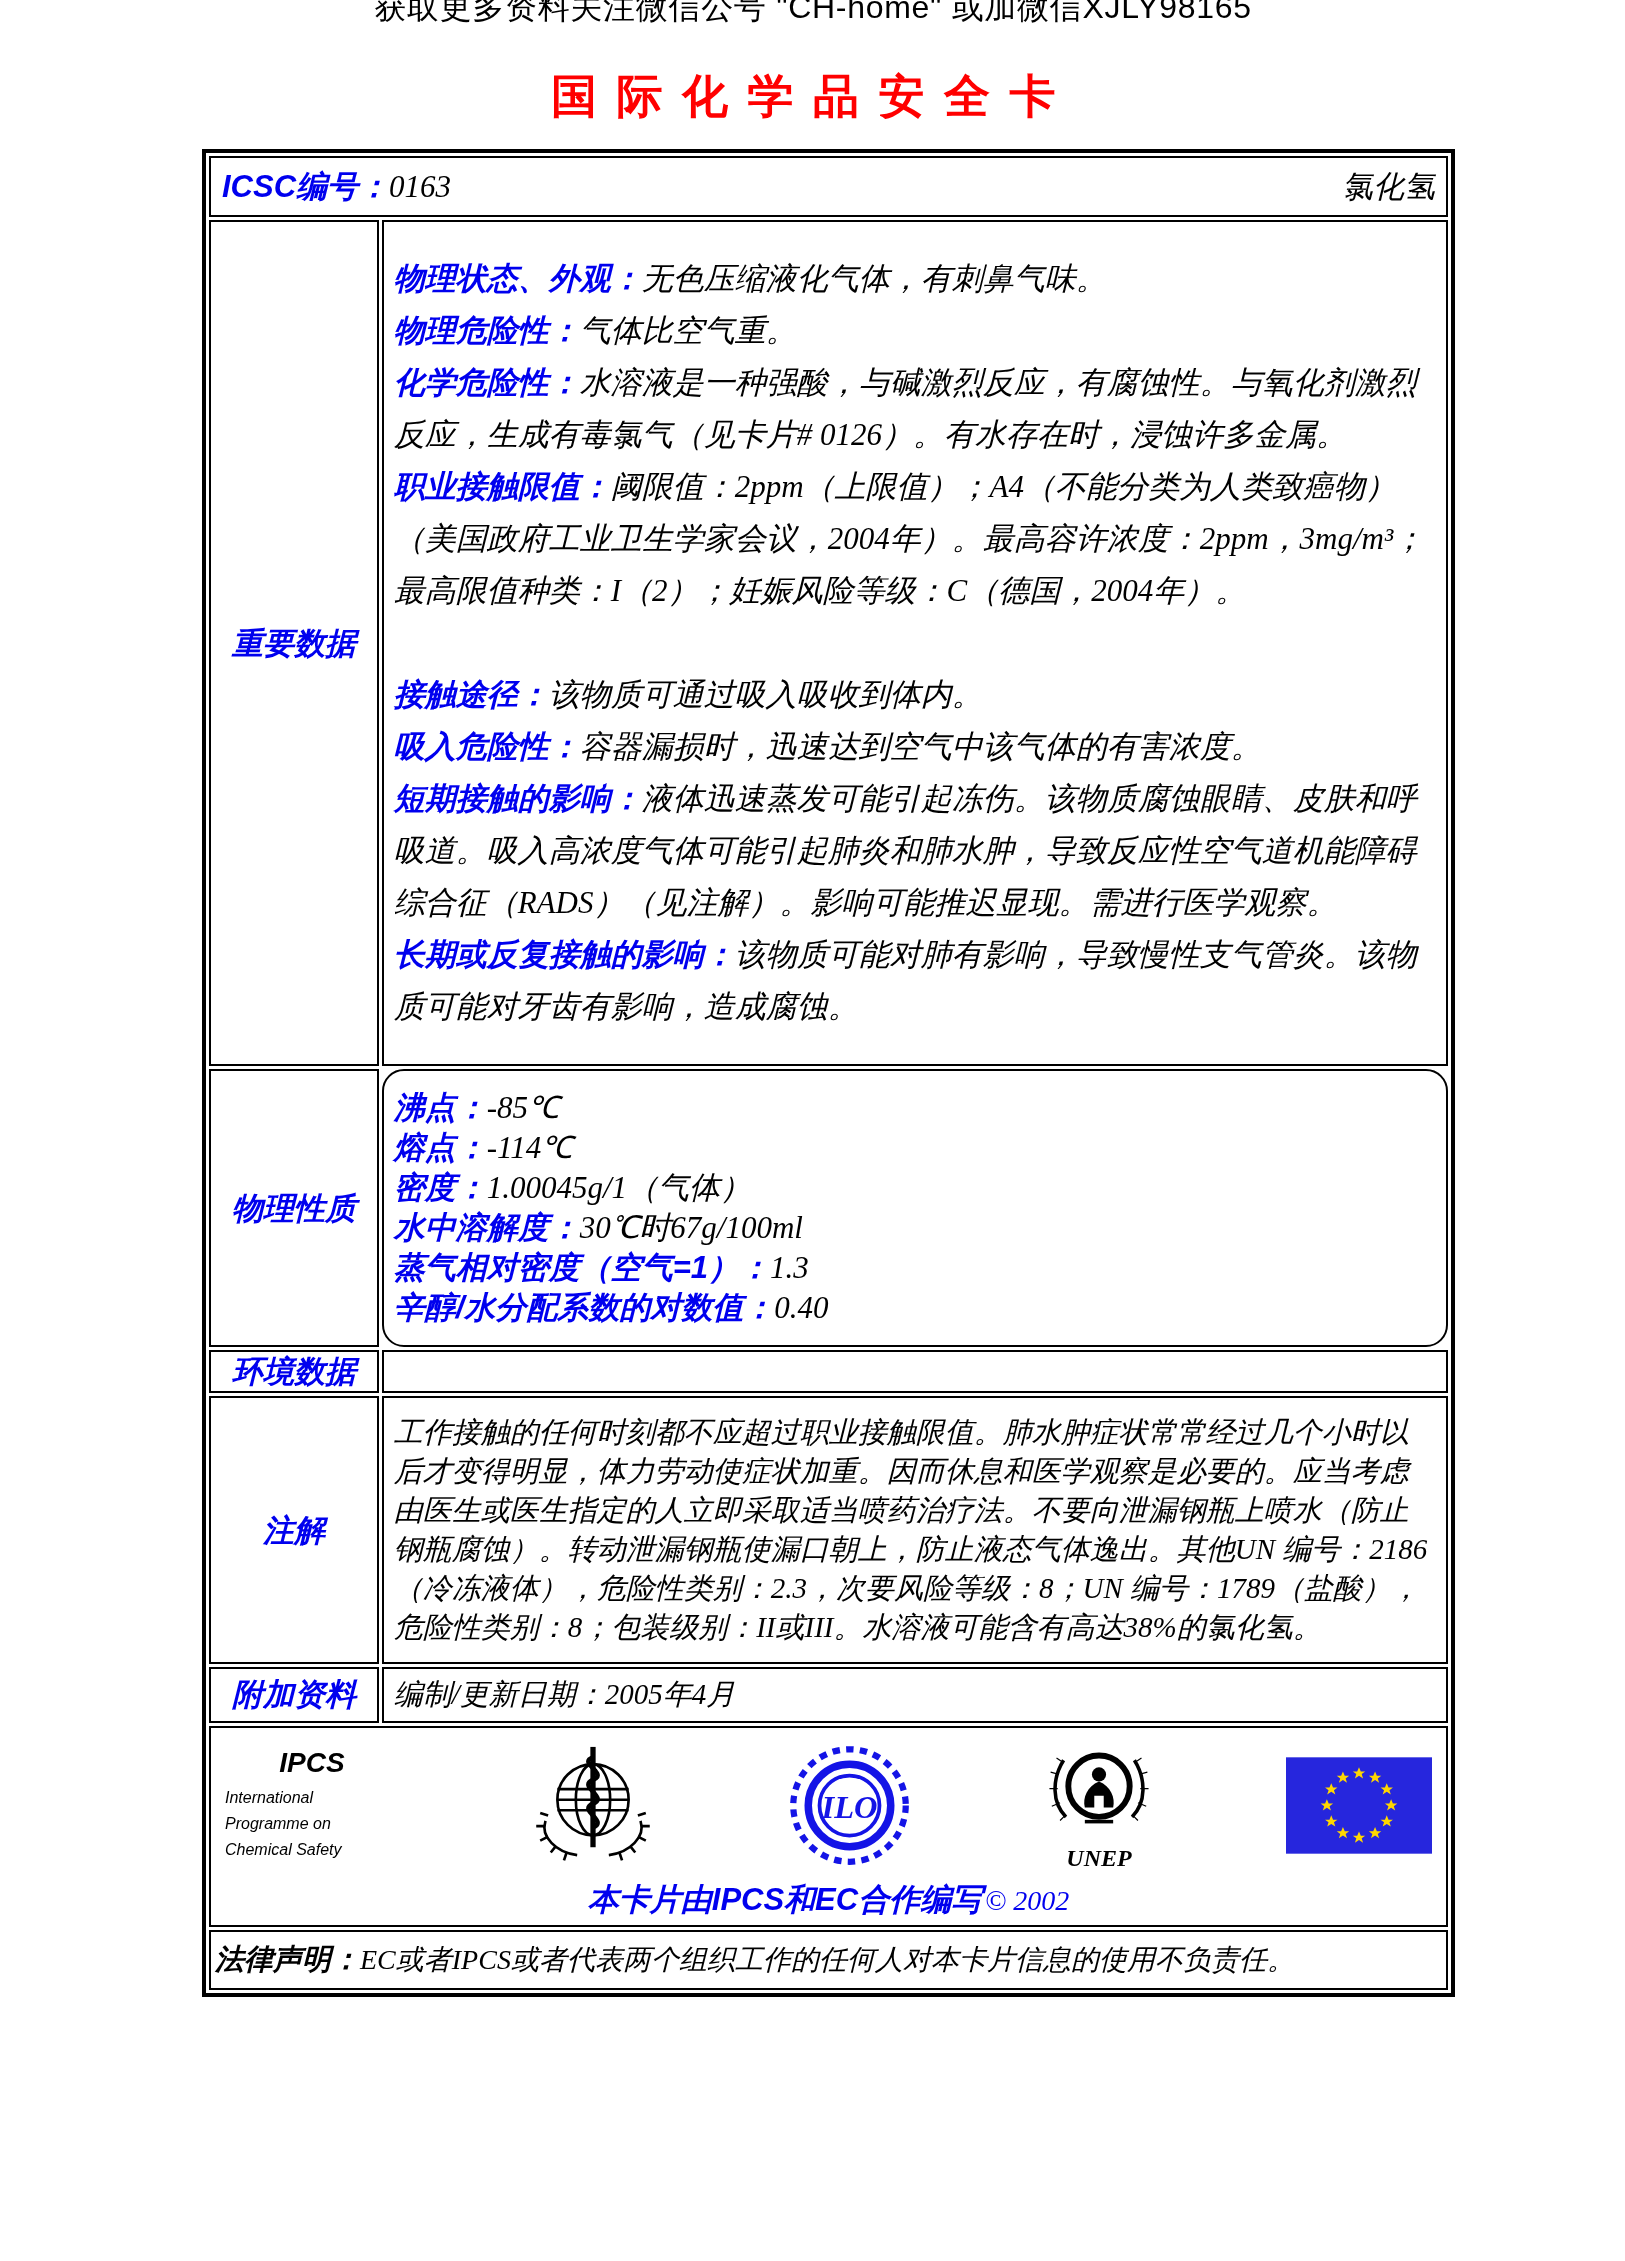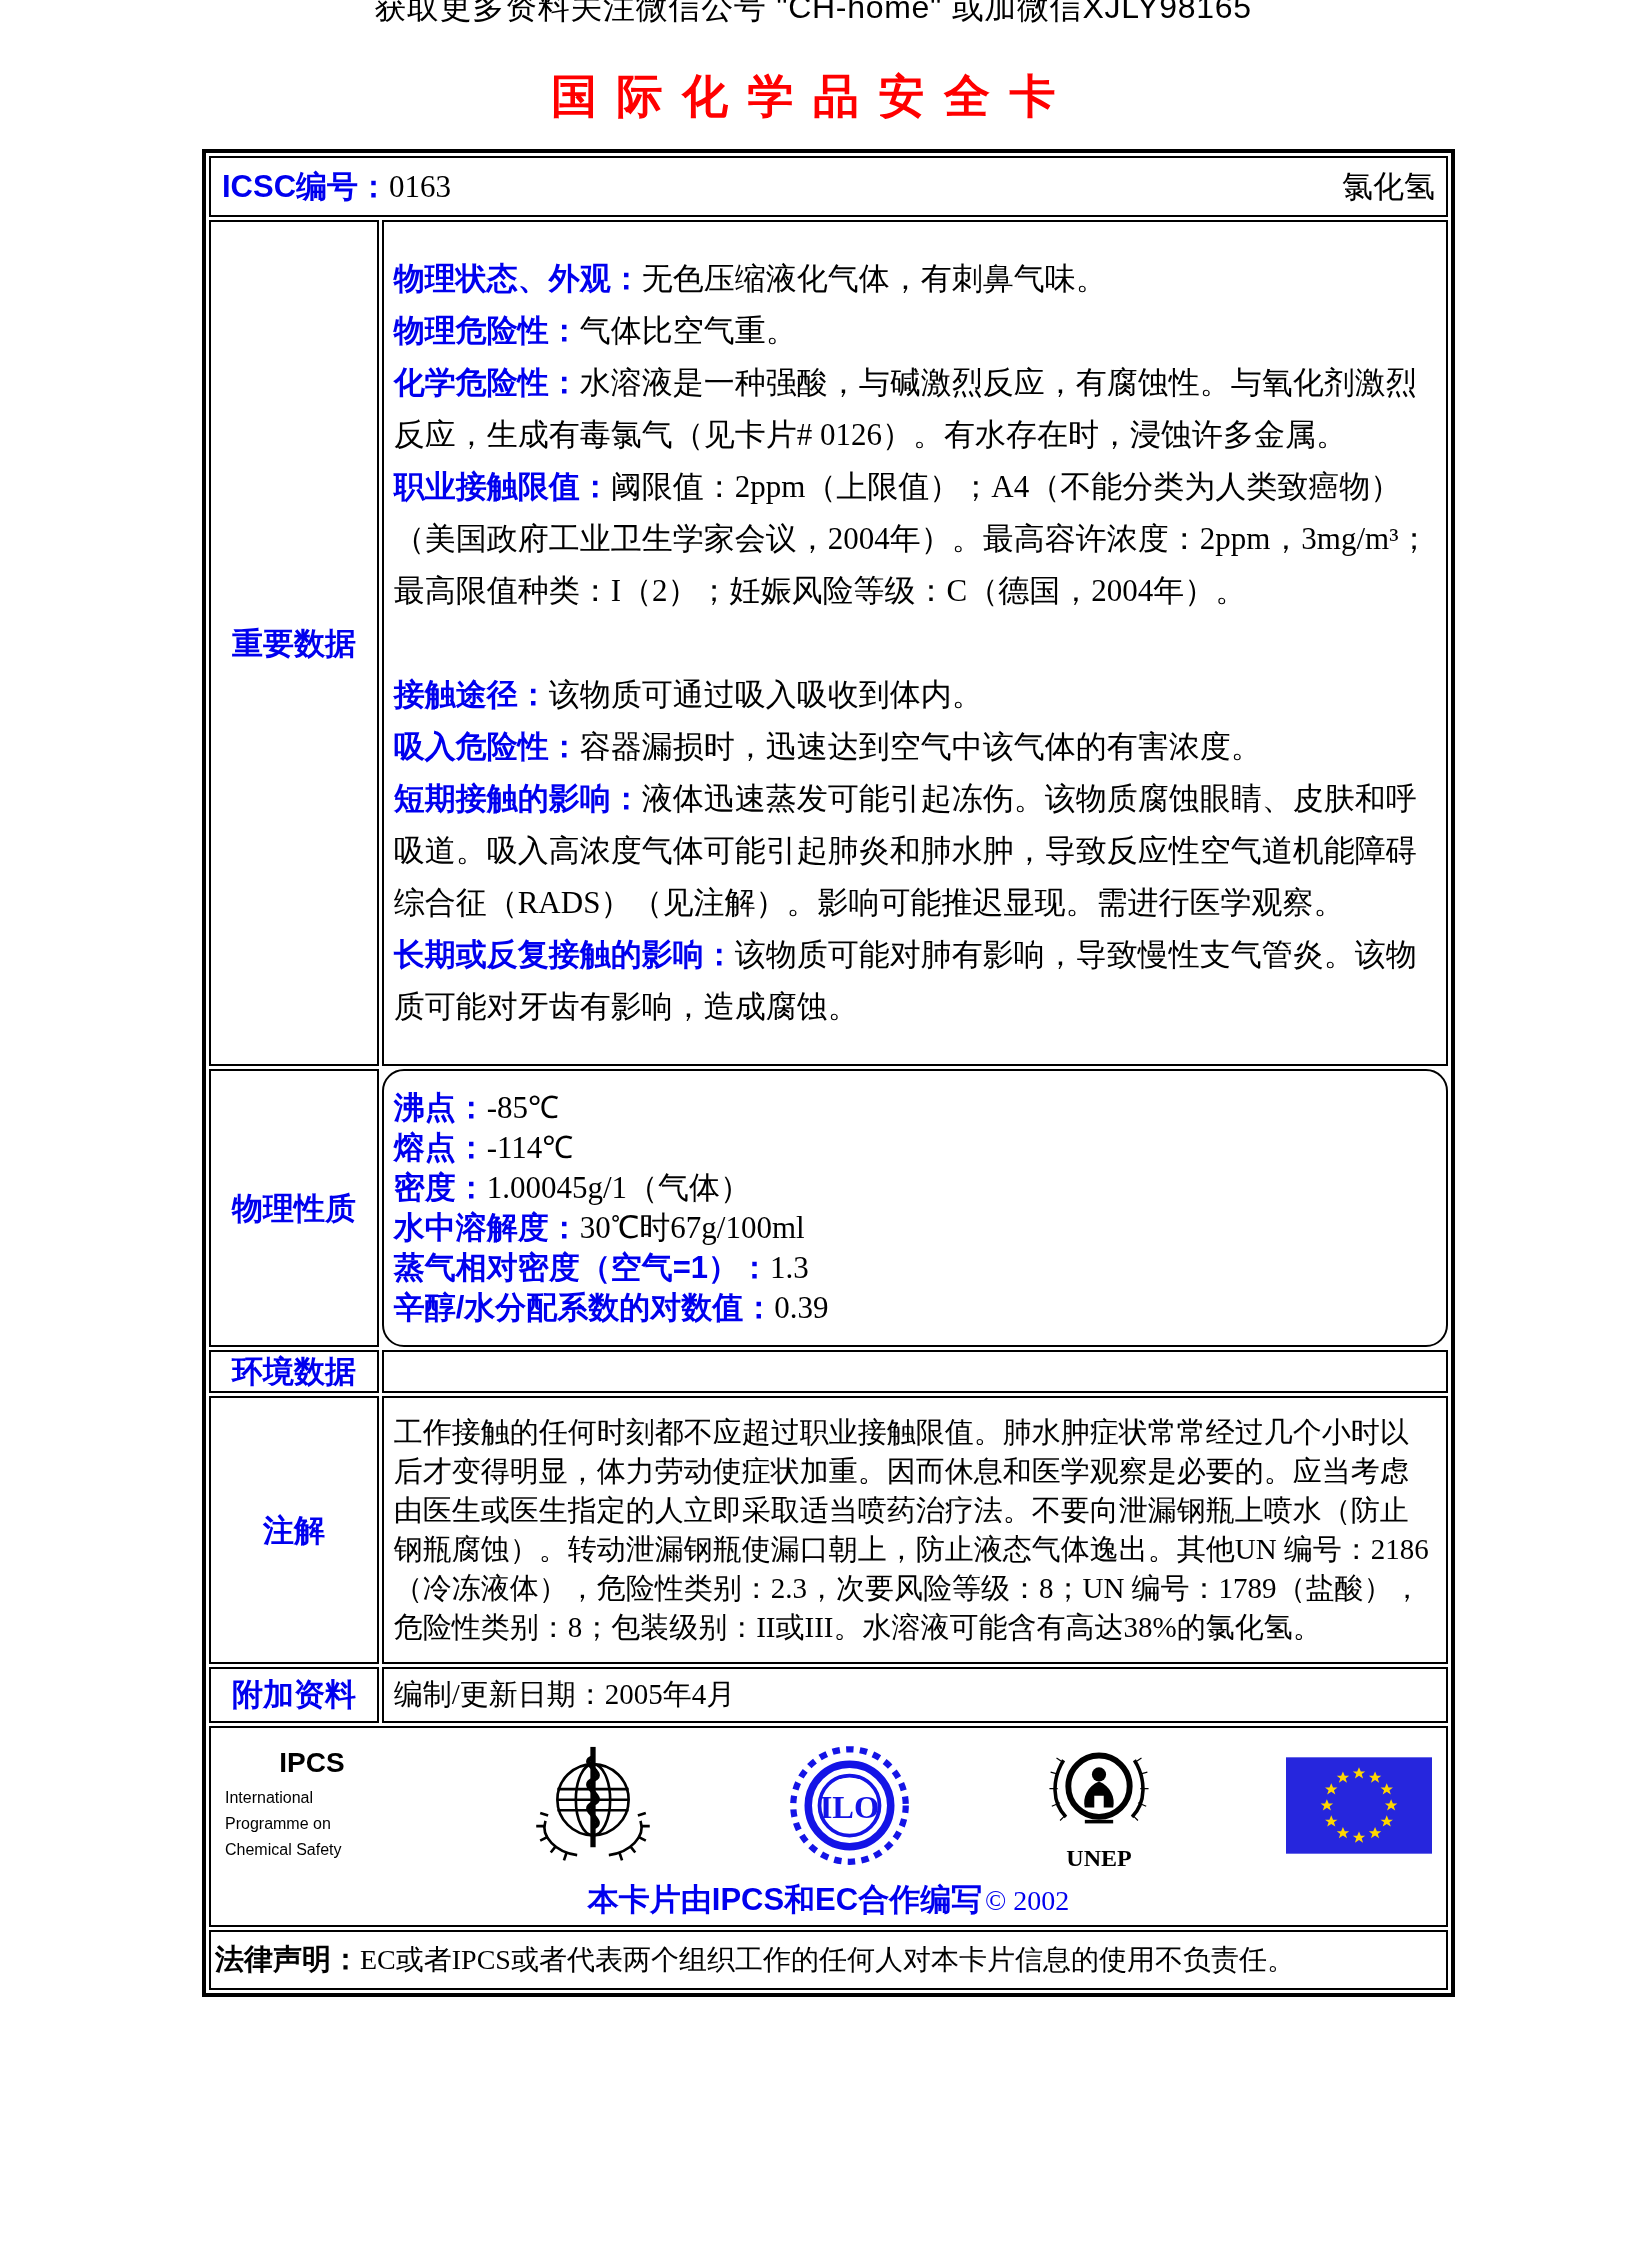--- a/index.html
+++ b/index.html
@@ -30,20 +30,21 @@
     color:#FF0000;
   }
   
   table.card {
     margin:21px 0 0 202px;
     width:1253px;
     border-collapse:separate;
     border-spacing:3.5px;
     border:4.2px solid #000;
     background:#fff;
+    font-style:italic;
   }
   table.card td {
     border:2.1px solid #000;
     vertical-align:middle;
     overflow:hidden;
   }
   td.side-label {
     width:170px;
     text-align:center;
     color:#0000EE;
@@ -125,21 +126,21 @@
   </tr>
 
   <tr>
     <td class="side-label">物理性质</td>
     <td class="content-cell physical-cell">
       <div><span class="blue-lbl">沸点：</span><span>-85℃</span></div>
       <div><span class="blue-lbl">熔点：</span><span>-114℃</span></div>
       <div><span class="blue-lbl">密度：</span><span>1.00045g/1（气体）</span></div>
       <div><span class="blue-lbl">水中溶解度：</span><span>30℃时67g/100ml</span></div>
       <div><span class="blue-lbl">蒸气相对密度（空气=1）：</span><span>1.3</span></div>
-      <div><span class="blue-lbl">辛醇/水分配系数的对数值：</span><span>0.39</span></div>
+      <div><span class="blue-lbl">辛醇/水分配系数的对数值：</span><span>0.40</span></div>
     </td>
   </tr>
 
   <tr>
     <td class="side-label">环境数据</td>
     <td class="content-cell env-cell"></td>
   </tr>
 
   <tr>
     <td class="side-label">注解</td>

